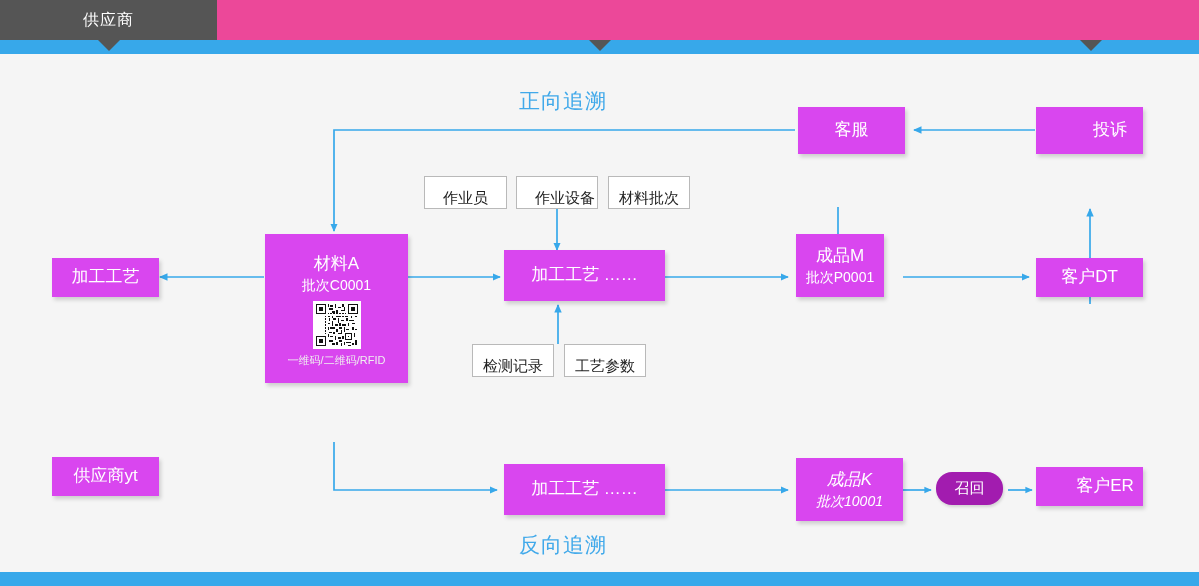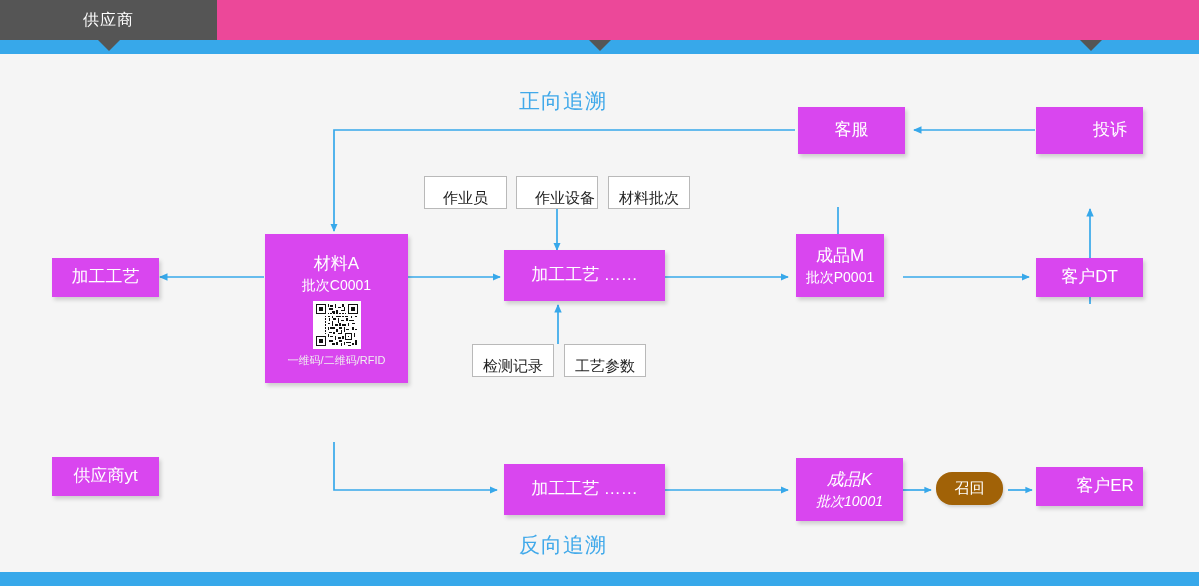--- a/index.html
+++ b/index.html
@@ -99,21 +99,21 @@
     font-size: 15px;
     display: flex;
     align-items: flex-end;
     justify-content: center;
     box-sizing: border-box;
   }
 
   
   .pill {
     position: absolute;
-    background: #a16207;
+    background: #a21caf;
     color: #ffffff;
     border-radius: 16px;
     font-size: 15px;
     display: flex;
     align-items: center;
     justify-content: center;
     box-shadow: 1px 2px 3px rgba(0,0,0,0.14);
     box-sizing: border-box;
   }
 

